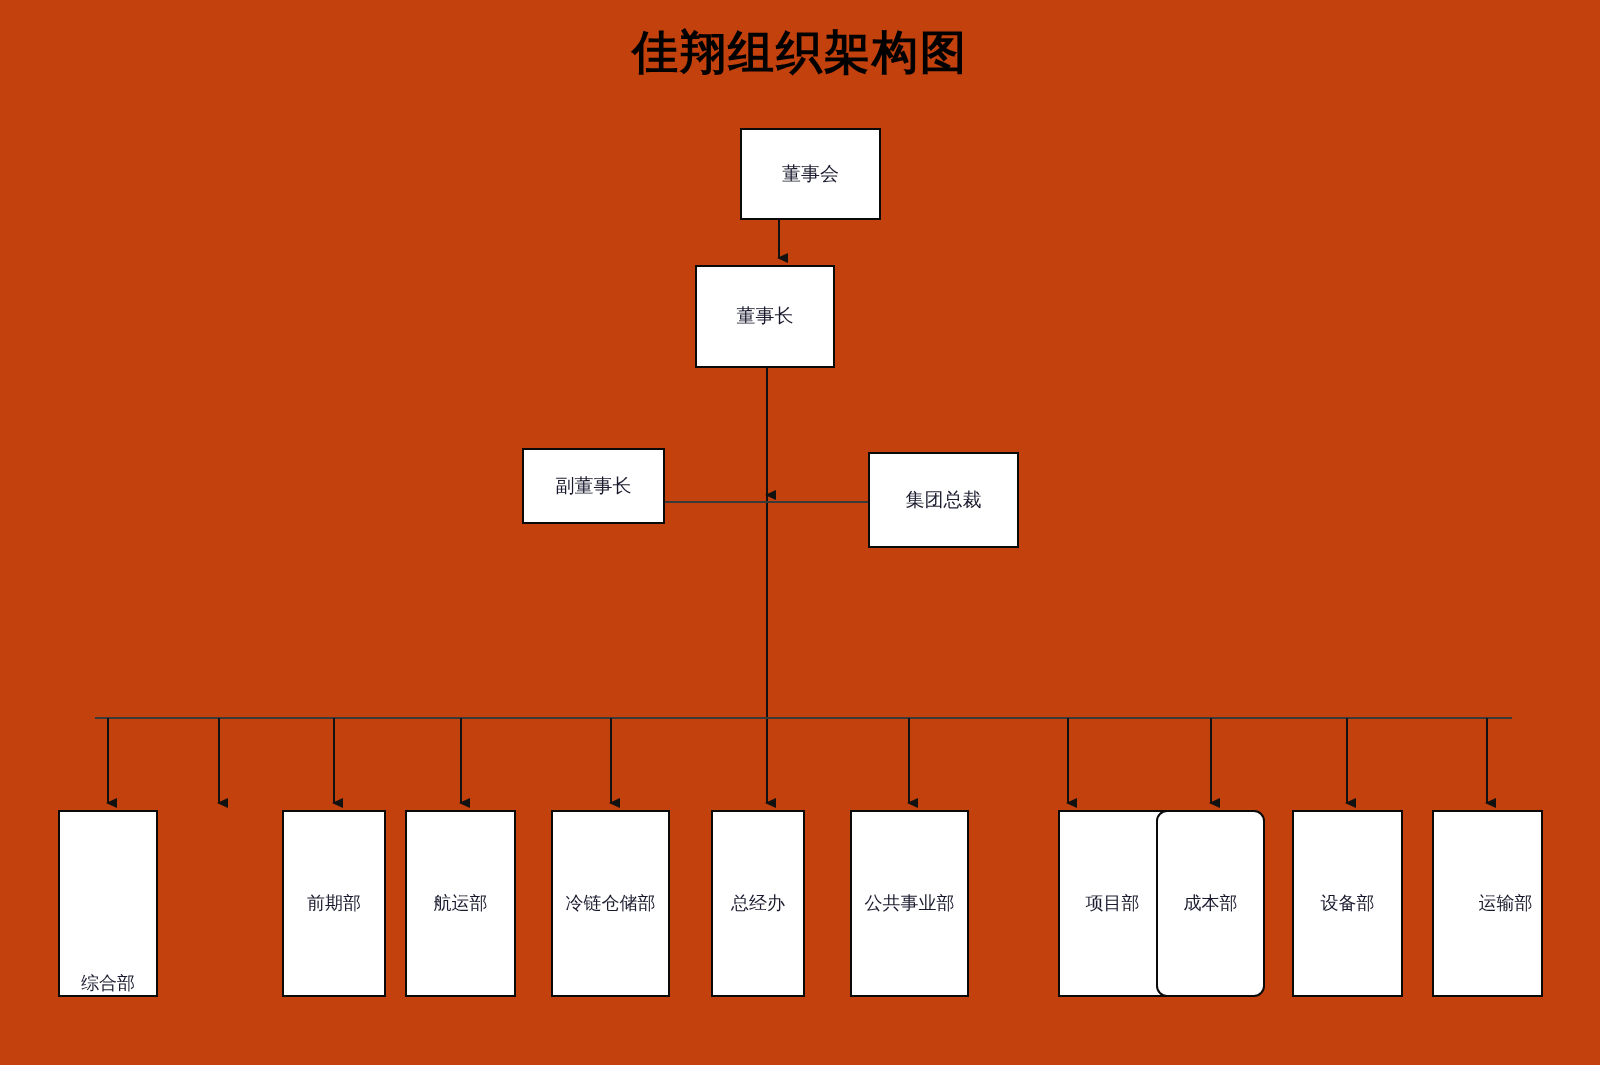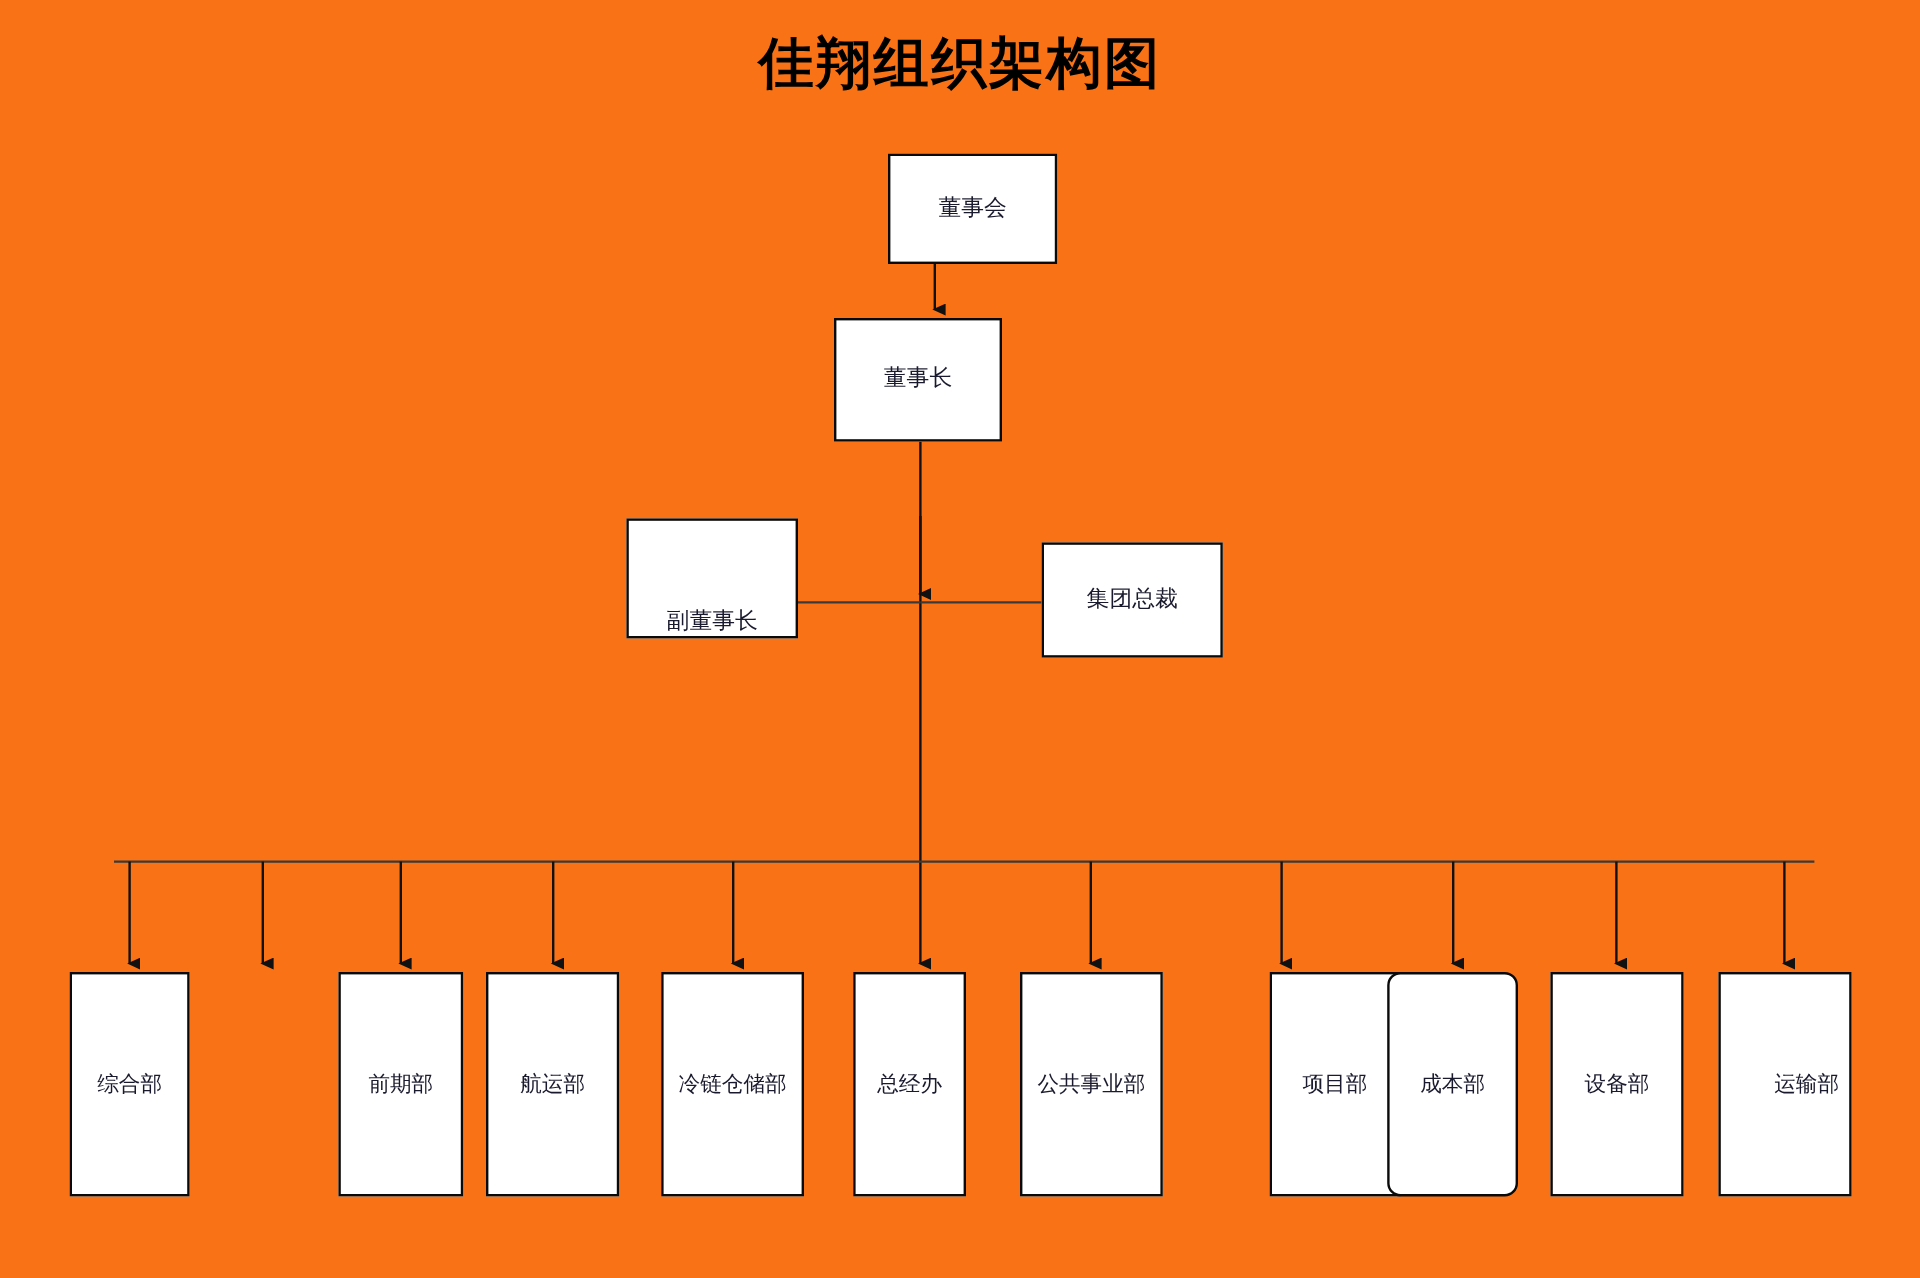--- a/index.html
+++ b/index.html
@@ -4,21 +4,21 @@
 <style>
   html, body {
     margin: 0;
     padding: 0;
     background: #ffffff;
   }
   #chart-root {
     position: relative;
     width: 1600px;
     height: 1065px;
-    background: #f97316;
+    background: #c2410c;
     font-family: "Liberation Serif", "DejaVu Serif", serif;
     overflow: hidden;
   }
   #chart-title {
     position: absolute;
     left: 0;
     top: 22px;
     width: 1600px;
     text-align: center;
     font-size: 46px;
@@ -99,29 +99,29 @@
   </svg>
 
   <div class="node-box" style="left:708px; top:128px; width:141px; height:92px;margin-left:32px;">
     <span class="node-label">董事会</span>
   </div>
 
   <div class="node-box" style="left:695px; top:265px; width:140px; height:103px;">
     <span class="node-label">董事长</span>
   </div>
 
-  <div class="node-box" style="left:522px; top:432px; width:143px; height:100px;align-items:flex-end;">
+  <div class="node-box" style="left:522px; top:448px; width:143px; height:76px;">
     <span class="node-label">副董事长</span>
   </div>
 
   <div class="node-box" style="left:868px; top:452px; width:151px; height:96px;">
     <span class="node-label">集团总裁</span>
   </div>
 
-  <div class="node-box dept-box" style="left:58px; top:810px; width:100px; height:187px;">
+  <div class="node-box dept-box" style="left:58px; top:810px; width:100px; height:187px;align-items:flex-end;">
     <span class="node-label">综合部</span>
   </div>
 
 
   <div class="node-box dept-box" style="left:282px; top:810px; width:104px; height:187px;">
     <span class="node-label">前期部</span>
   </div>
 
   <div class="node-box dept-box" style="left:405px; top:810px; width:111px; height:187px;">
     <span class="node-label">航运部</span>

